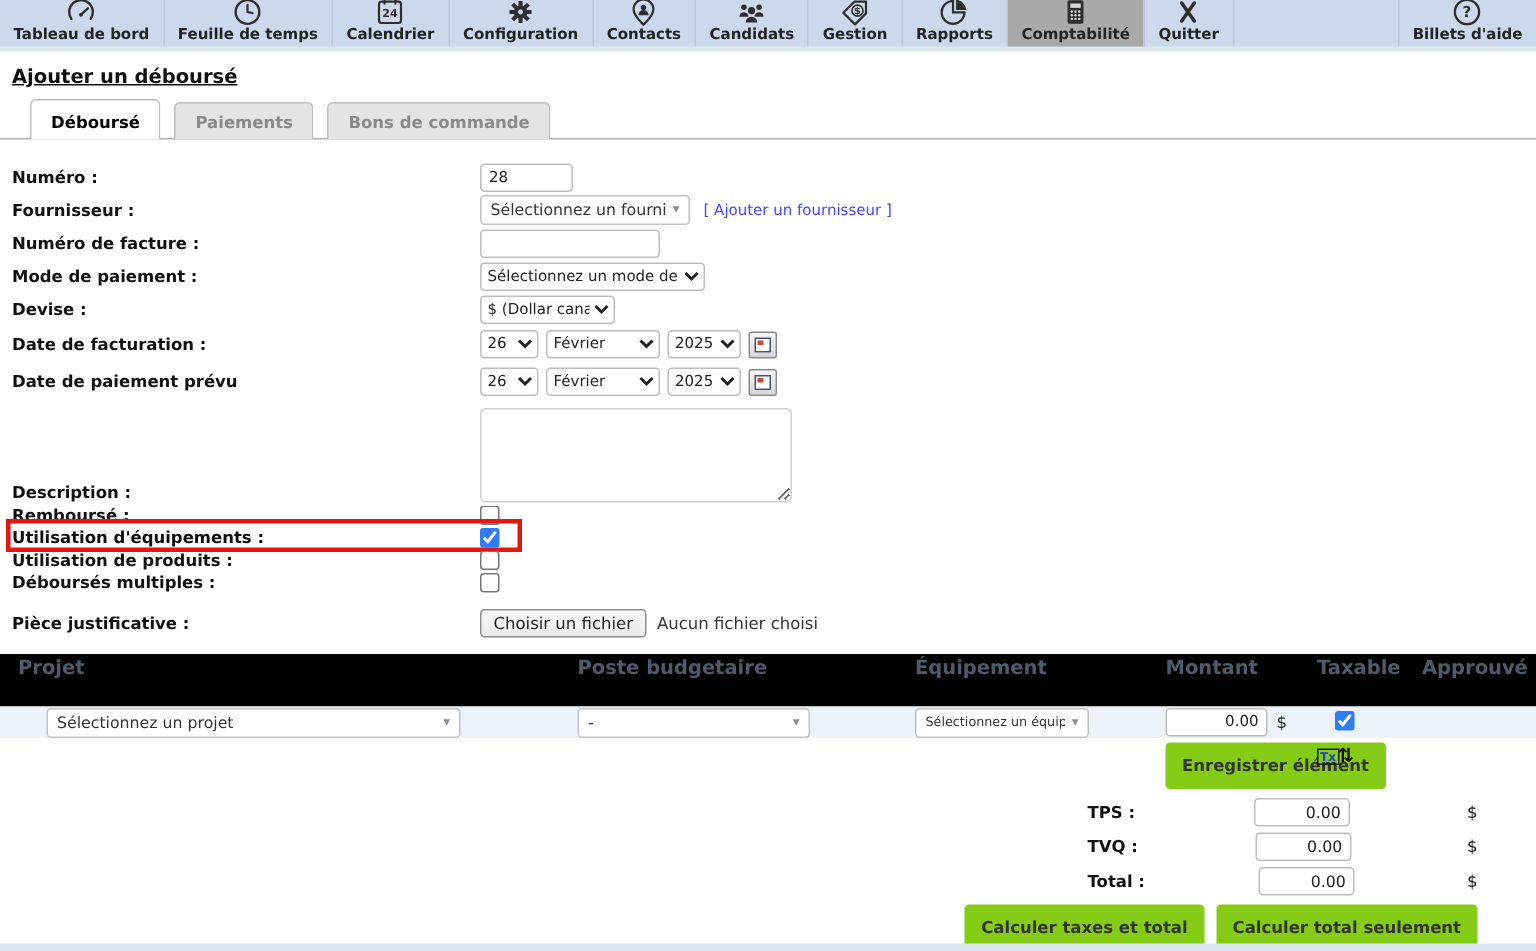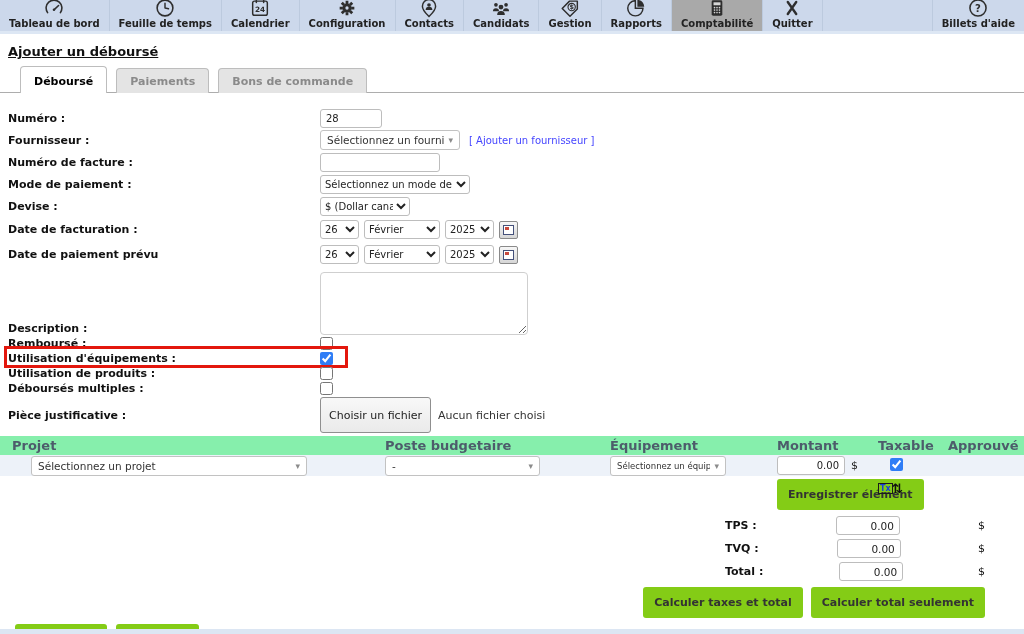--- a/index.html
+++ b/index.html
@@ -42,27 +42,27 @@
   .cal-btn { width:19px; height:18px; border:1px solid #8a8a8a; border-radius:2px;
     background:linear-gradient(#f7f7f7,#d6d6d6); display:flex; align-items:center; justify-content:center; cursor:pointer; }
   .cal-glyph { width:11px; height:10px; background:#fff; border:1px solid #44507a; position:relative; }
   .cal-glyph::after { content:""; position:absolute; left:1px; top:1px; width:4px; height:3px; background:#c94a3e; }
   textarea { width:208px; height:63px; resize:both; padding:3px 5px; border-radius:4px; border-color:#cfcfcf; }
   .cbrow { display:flex; align-items:flex-end; height:15px; position:relative; }
   .cbrow input { width:13px; height:13px; accent-color:#2f7df6; margin:0; }
   .hl { position:absolute; left:-4px; top:-4px; width:344px; height:22px;
     border:3px solid #e3170d; pointer-events:none; }
   .piece-row { display:flex; align-items:center; height:22px; margin-top:9px; }
-  .file-btn { height:36px; padding:0 8px; font:11px "DejaVu Sans","Liberation Sans",sans-serif;
+  .file-btn { height:19px; padding:0 8px; font:11px "DejaVu Sans","Liberation Sans",sans-serif;
     color:#222; background:linear-gradient(#f8f8f8,#eaeaea); border:1px solid #8f8f8f; border-radius:3px; cursor:pointer; }
   .file-status { margin-left:7px; font-size:11px; color:#333; }
 
   
   .tbl { margin-top:10px; }
-  .thead { position:relative; height:19px; background:#86efac; }
+  .thead { position:relative; height:35px; background:#000000; }
   .thead span { position:absolute; top:0; line-height:19px; font-size:13px; font-weight:bold; color:#4d5c6b; }
   .trow { position:relative; height:21px; background:#edf2f9; }
   .trow > * { position:absolute; top:1px; }
   .saverow { position:relative; height:30px; background:#fff; }
   .btn { background:#84cc16; border:none; border-radius:3px; color:#333;
     font:bold 11px "DejaVu Sans","Liberation Sans",sans-serif; padding:9px 11px; cursor:pointer; }
   .tx-icon { position:absolute; left:878px; top:5px; display:inline-flex; align-items:center; cursor:pointer; }
   .tx-box { border:1.5px solid #1c1c1c; font-size:8px; font-weight:bold; color:#1a3fd4; padding:0 1px; line-height:9px; }
   .tx-arrows { font-size:13px; font-weight:bold; color:#111; margin-left:-1px; }
 

